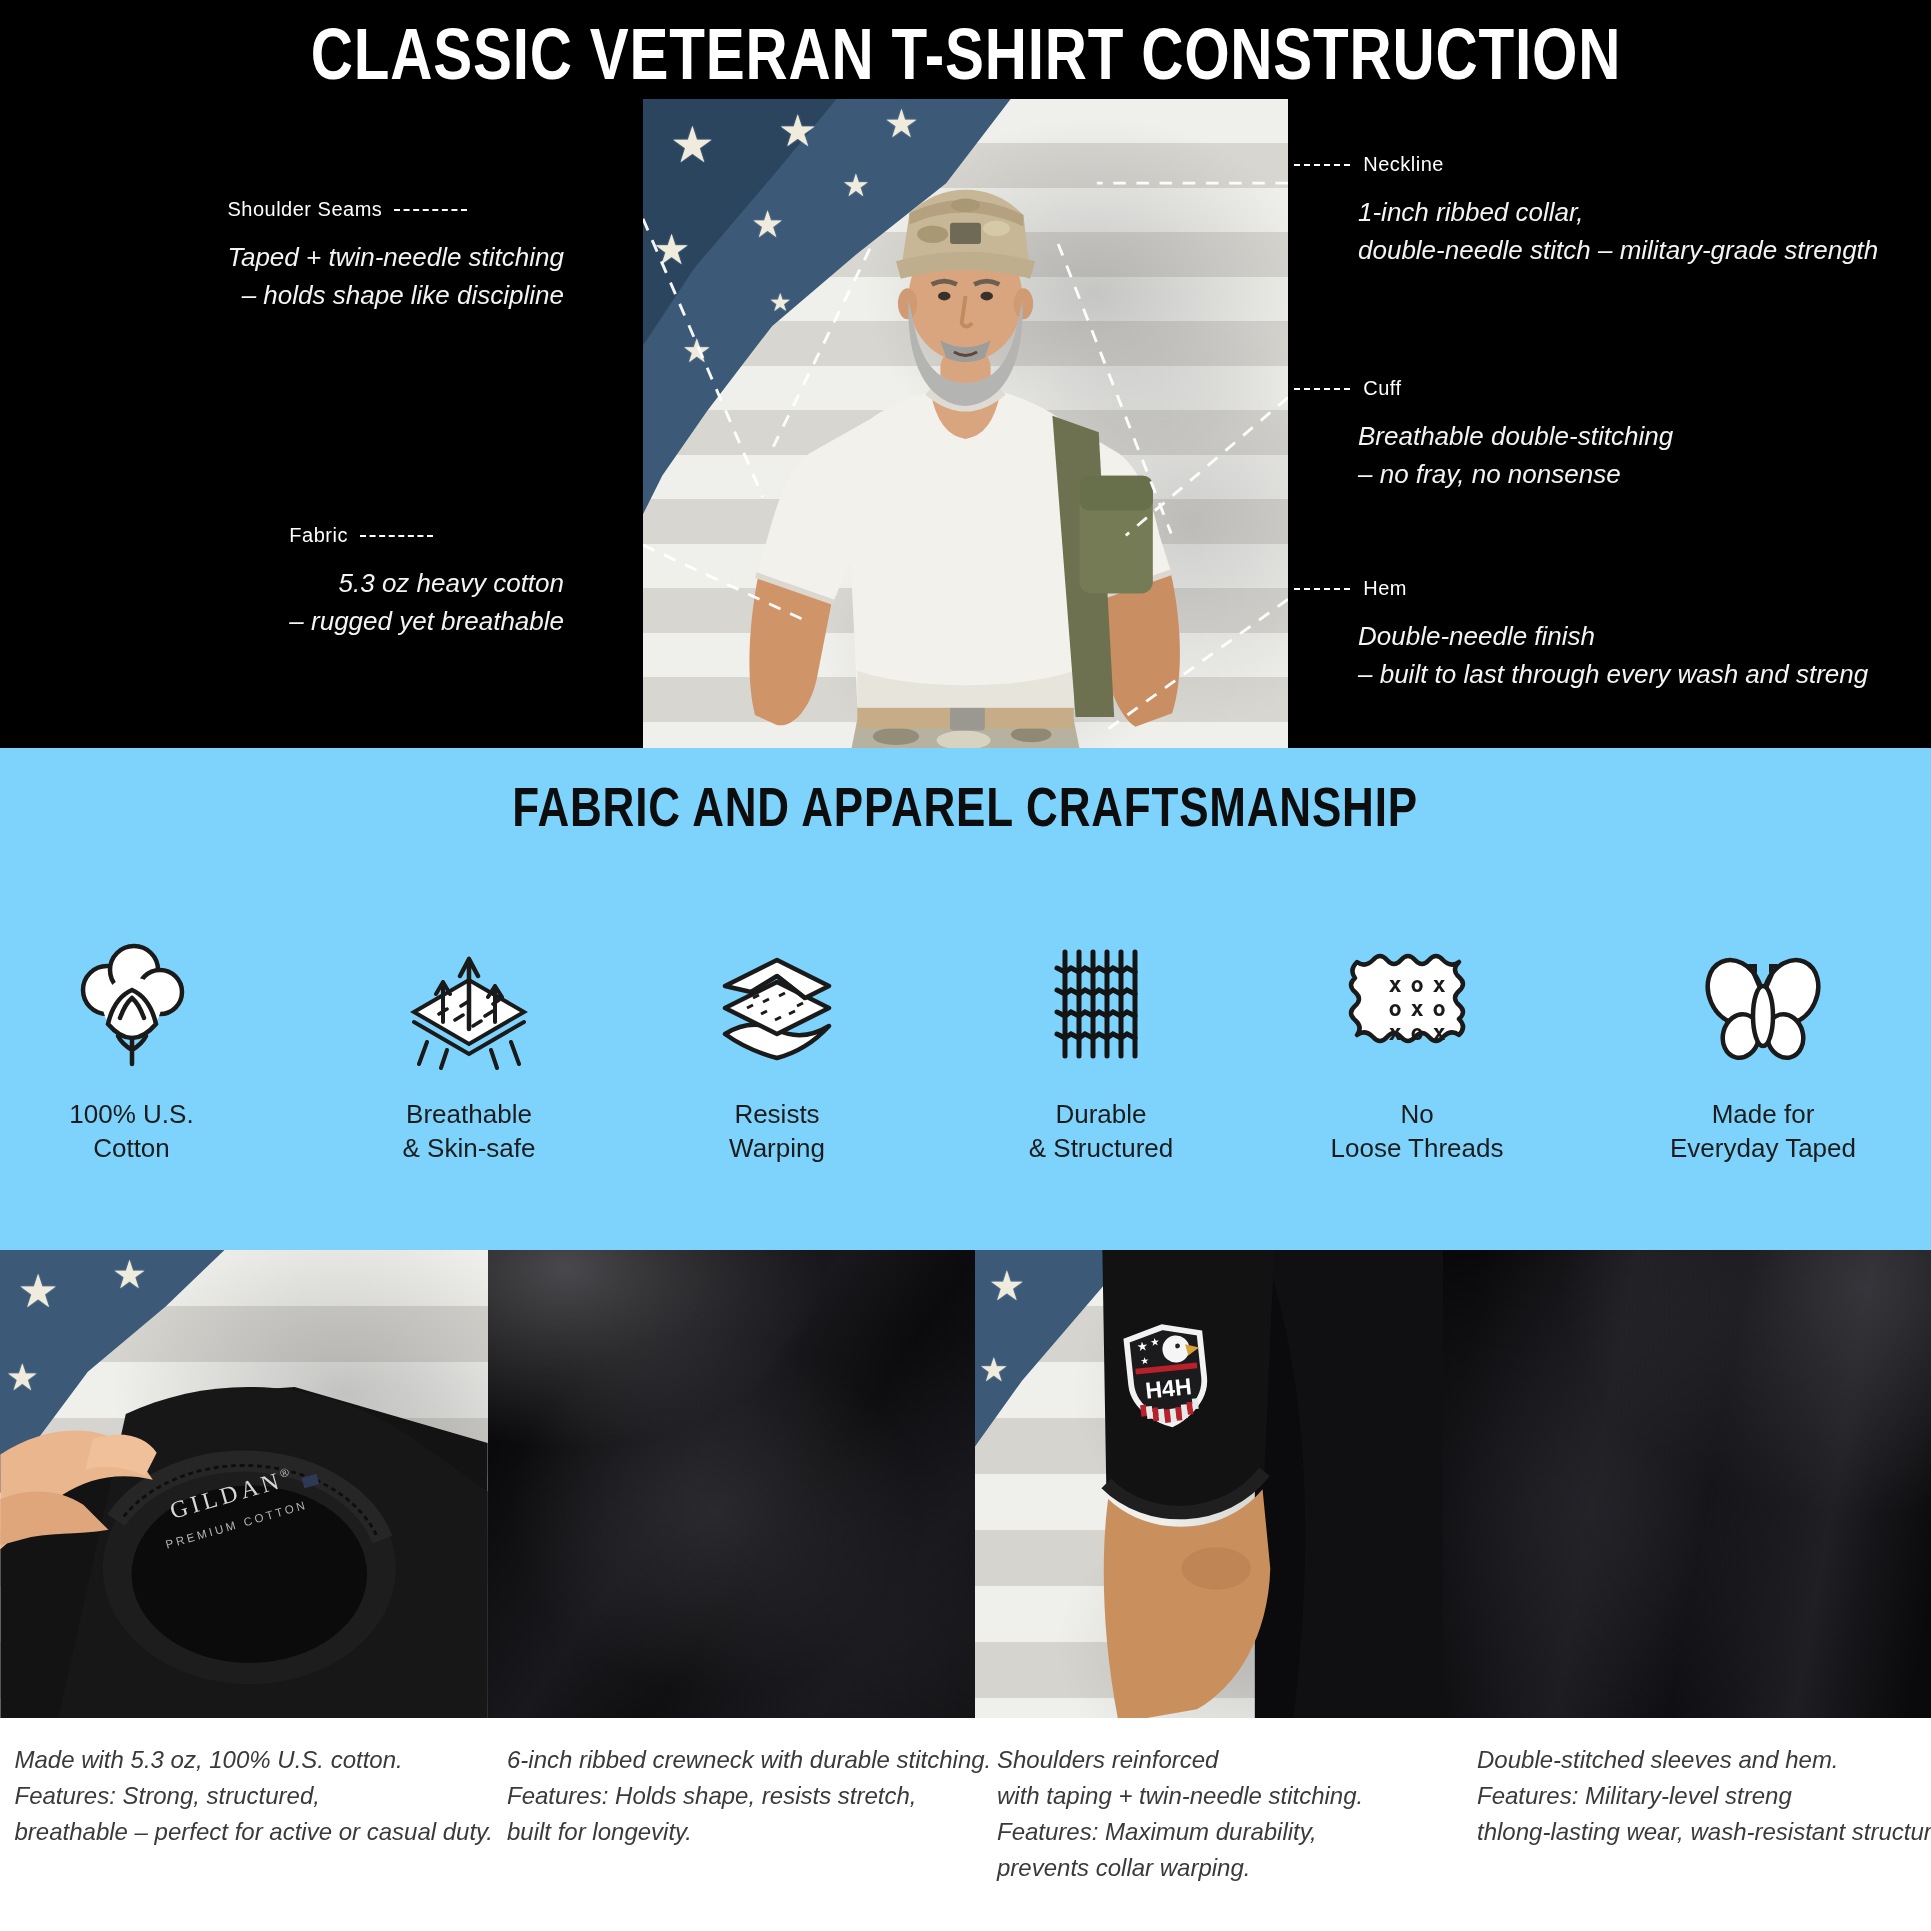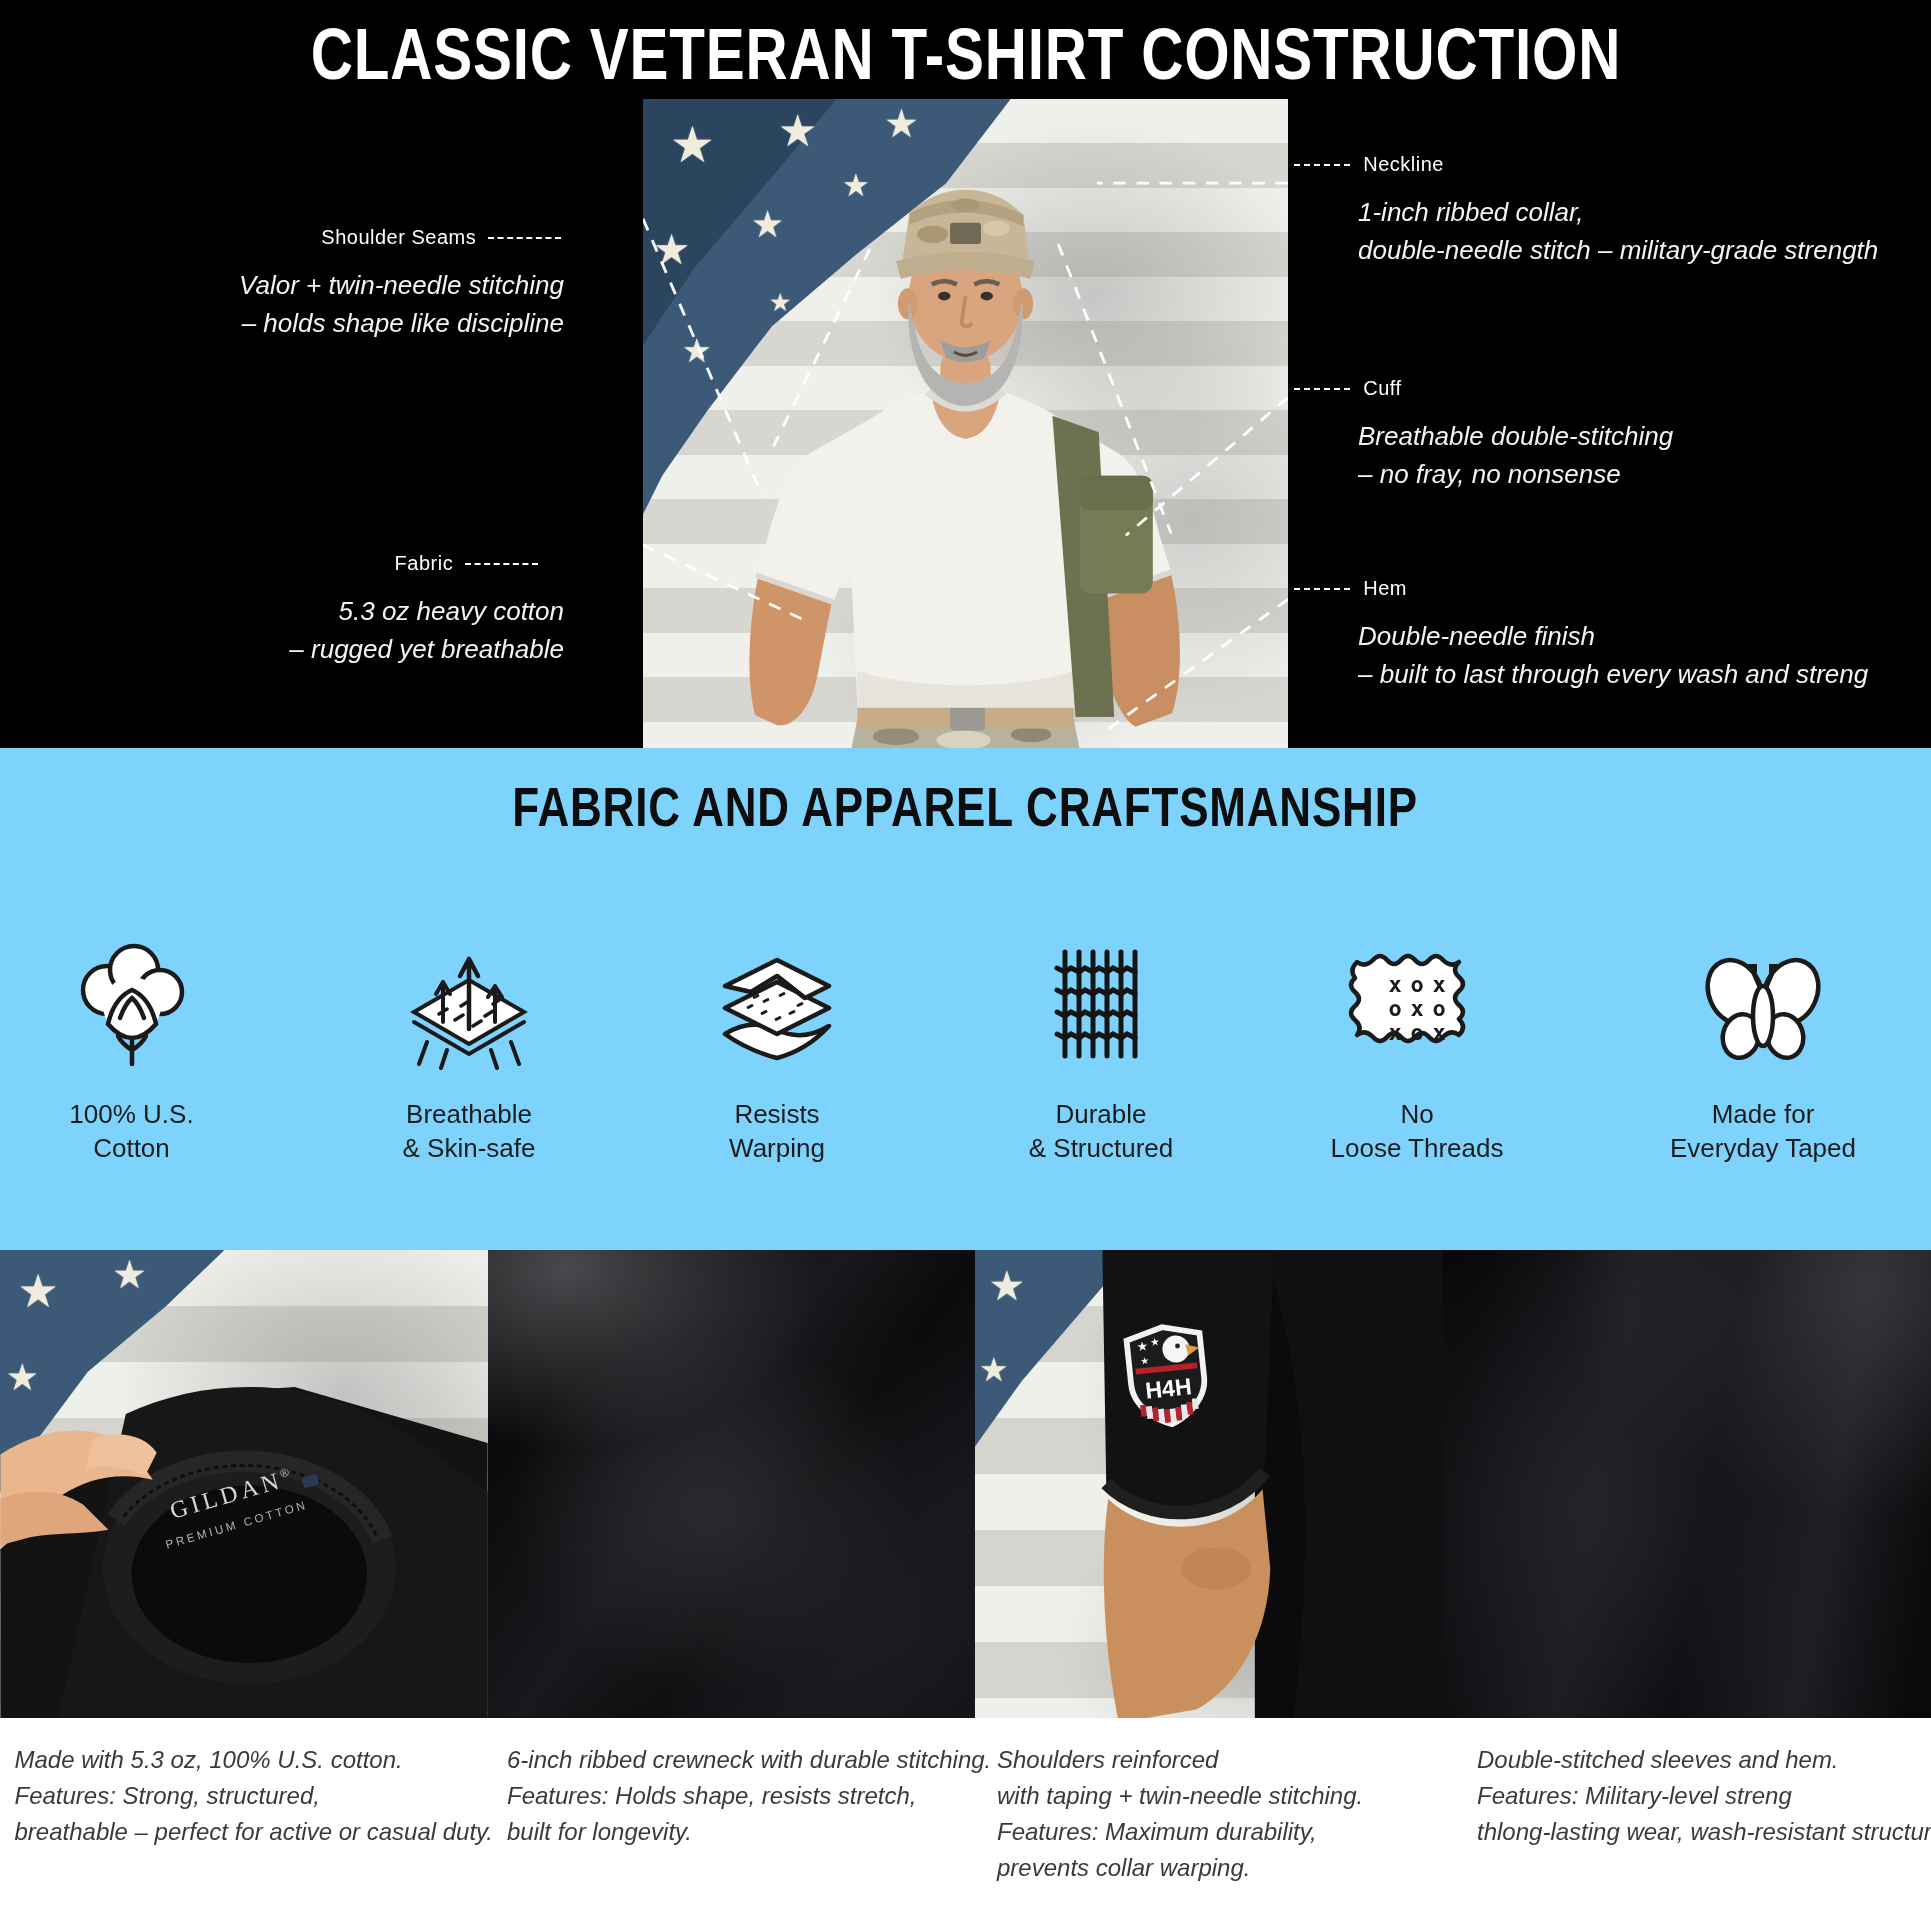--- a/index.html
+++ b/index.html
@@ -26,21 +26,21 @@
   .flag-blue2{position:absolute;inset:0;background:rgba(25,44,66,.45);
      clip-path:polygon(0 0,30% 0,20% 12%,8% 26%,0 38%);}
   .star{position:absolute;color:#efecdd;text-shadow:0 0 1.9px rgba(255,255,255,.4);}
   .man-svg,.dash-overlay{position:absolute;inset:0;width:100%;height:100%;}
 
   
   .callout{position:absolute;color:#fff;}
   .callout-l{right:1288px;text-align:right;}
   .callout-r{left:1288px;text-align:left;}
   .co-row{display:flex;align-items:center;}
-  .callout-l .co-row{justify-content:center;margin-top:28px;}
+  .callout-l .co-row{justify-content:flex-start;}
   .co-label{font-size:20px;letter-spacing:0.5px;}
   .dash{display:inline-block;width:73px;height:0;border-top:2.9px dashed #fff;}
   .callout-l .dash{margin-left:11.6px;}
   .callout-r .dash{margin-right:13.5px;margin-left:5.8px;width:56px;}
   .co-desc{margin-top:17.4px;font-style:italic;font-size:26px;line-height:38px;color:#f4f4f4;}
   .callout-l .co-desc{padding-right:79px;}
   .callout-r .co-desc{padding-left:70px;}
 
   
   .mid{top:748px;height:502px;background:#7dd3fc;}
@@ -163,21 +163,21 @@
         </g>
       </svg>
     </div>
 
     <div class="callout callout-l" style="top:198px;">
       <div class="co-row">
         <span class="co-label">Shoulder Seams</span>
         <span class="dash"></span>
       </div>
       <div class="co-desc">
-        <div>Valor + twin-needle stitching</div>
+        <div>Taped + twin-needle stitching</div>
         <div>– holds shape like discipline</div>
       </div>
     </div>
 
     <div class="callout callout-l" style="top:524px;">
       <div class="co-row">
         <span class="co-label">Fabric</span>
         <span class="dash"></span>
       </div>
       <div class="co-desc">

